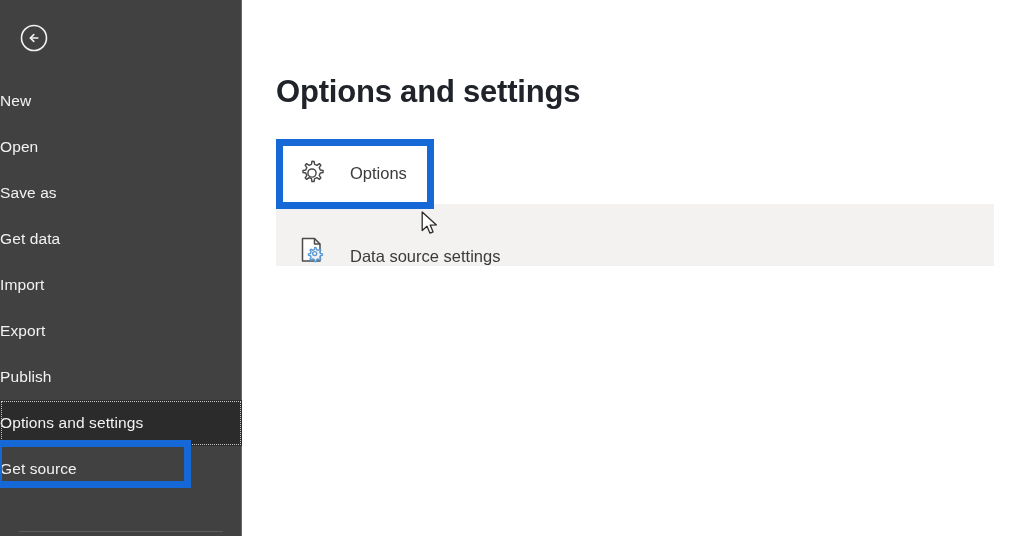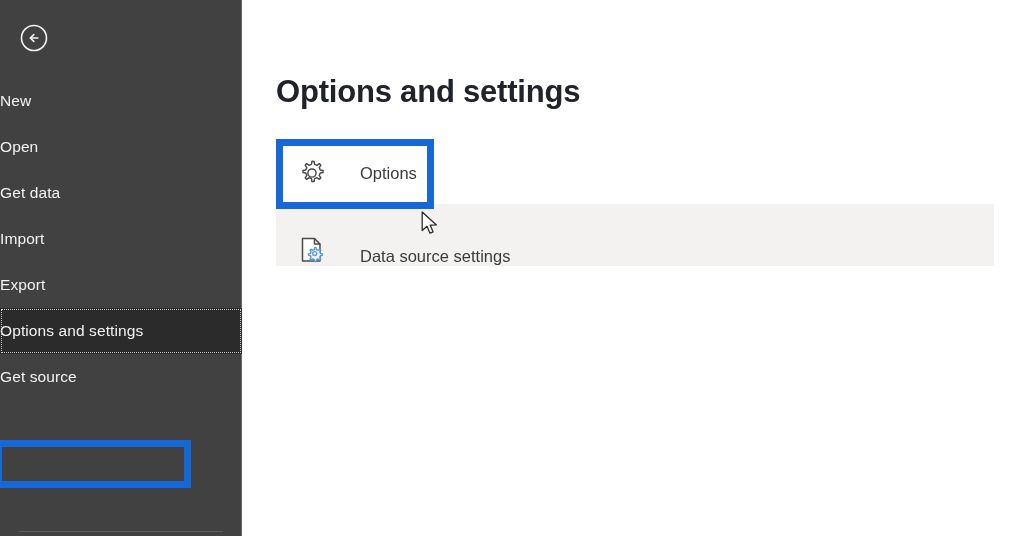--- a/index.html
+++ b/index.html
@@ -123,21 +123,21 @@
   }
 
   .command-icon {
     width: 32px;
     height: 32px;
     flex: 0 0 32px;
     display: block;
   }
 
   .command-label {
-    margin-left: 32px;
+    margin-left: 22px;
     font-size: 16.5px;
     color: #3b3b3b;
     white-space: nowrap;
   }
 
   
   .annot {
     position: absolute;
     border-style: solid;
     box-sizing: border-box;
@@ -186,27 +186,33 @@
     </div>
 
     <div class="nav-list">
       <div class="nav-item">
         <span>New</span>
       </div>
       <div class="nav-item">
         <span>Open</span>
       </div>
       <div class="nav-item">
+        <span>Save as</span>
+      </div>
+      <div class="nav-item">
         <span>Get data</span>
       </div>
       <div class="nav-item">
         <span>Import</span>
       </div>
       <div class="nav-item">
         <span>Export</span>
+      </div>
+      <div class="nav-item">
+        <span>Publish</span>
       </div>
       <div class="nav-item selected">
         <span>Options and settings</span>
       </div>
       <div class="nav-item">
         <span>Get source</span>
       </div>
     </div>
 
     <div class="sidebar-divider"></div>

